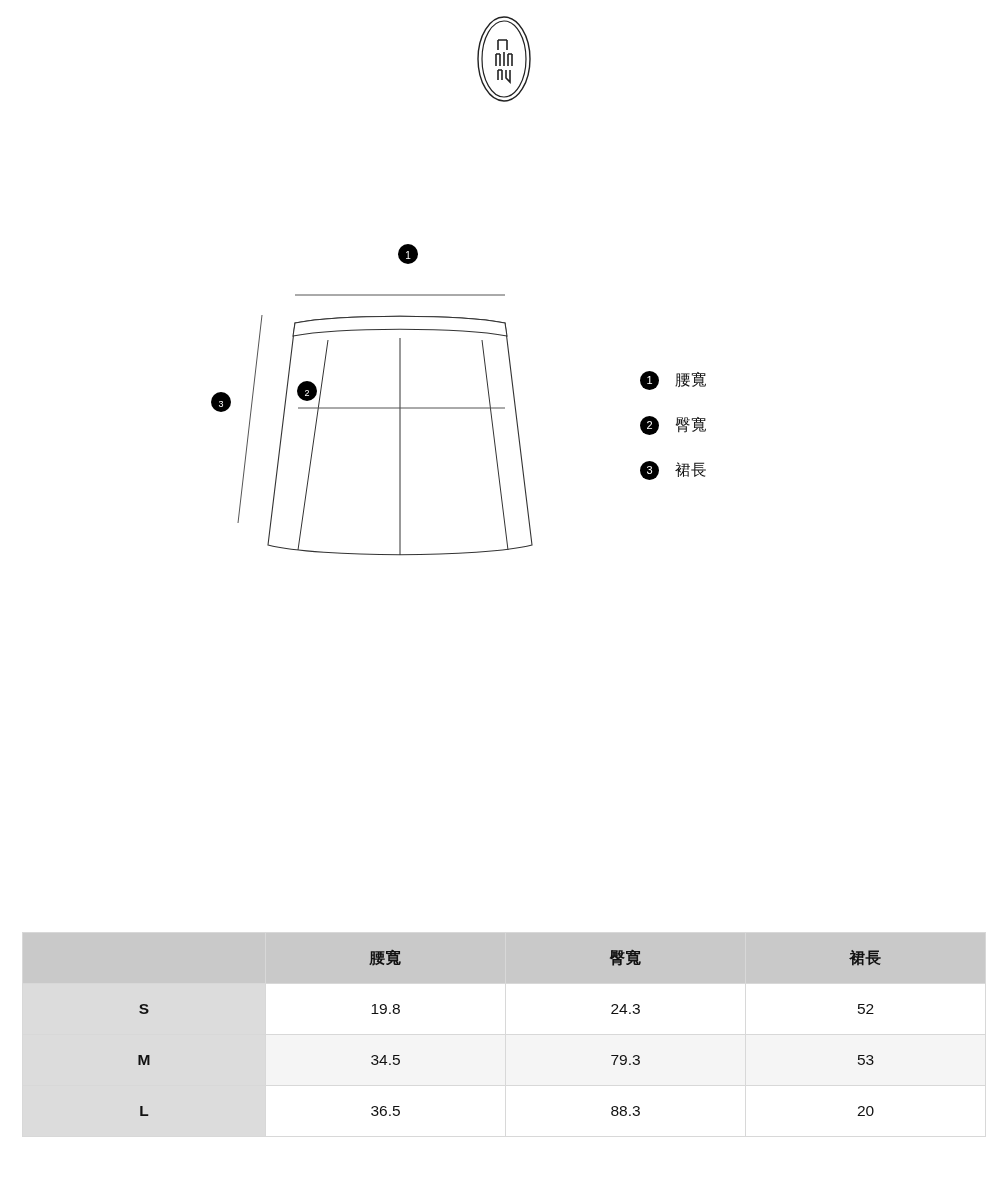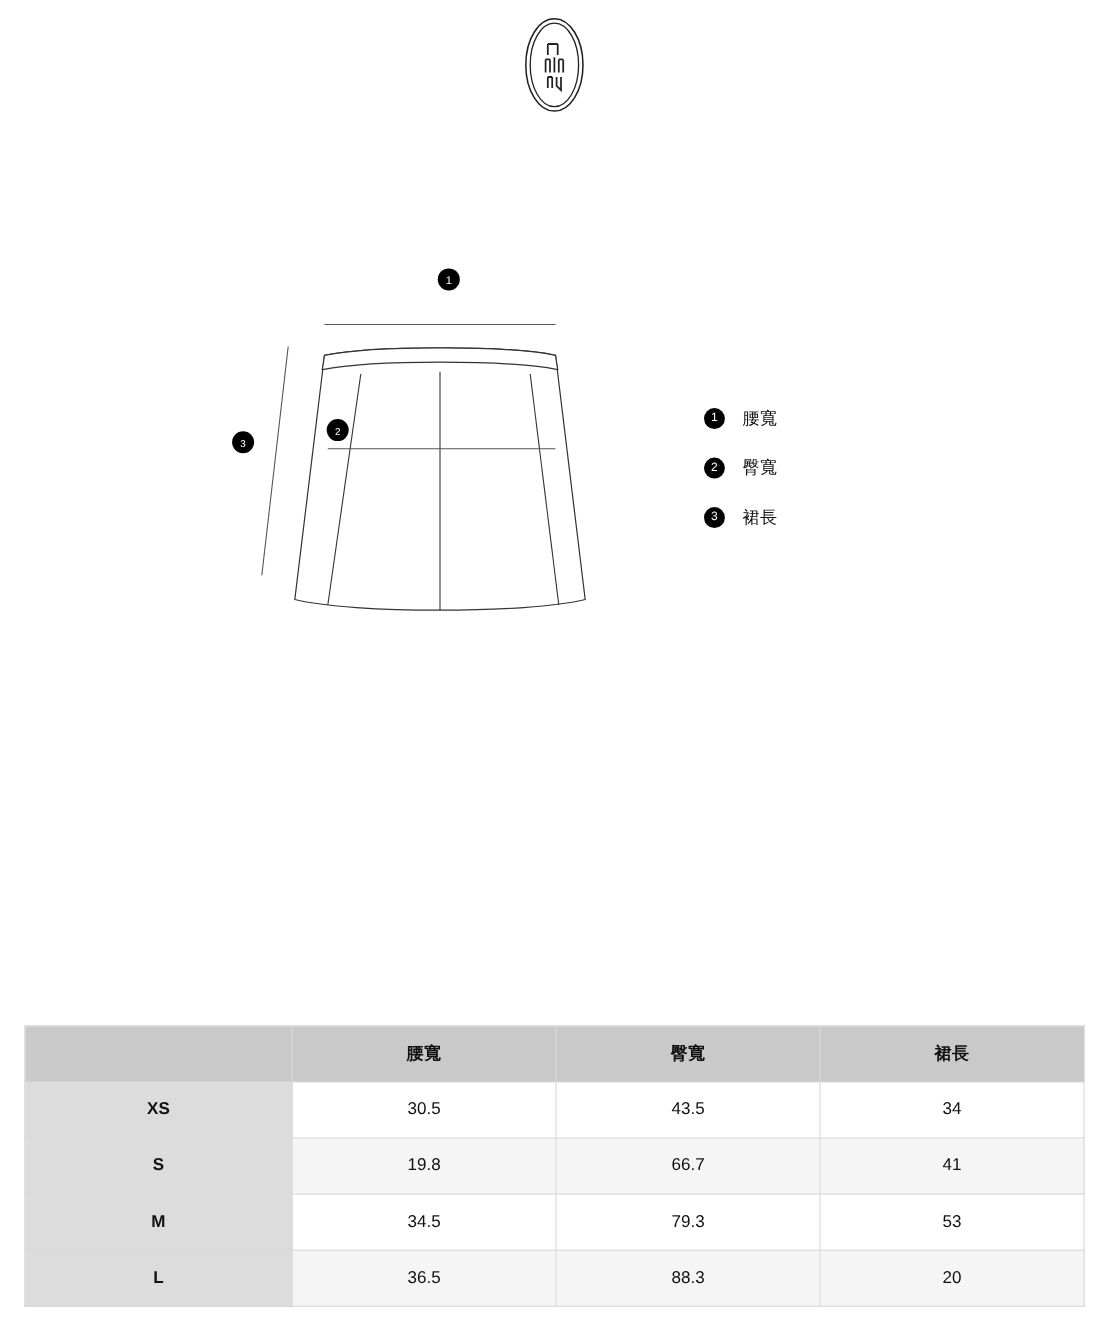--- a/index.html
+++ b/index.html
@@ -175,30 +175,24 @@
   <thead>
     <tr>
       <th class="corner col-size"></th>
       <th>腰寬</th>
       <th>臀寬</th>
       <th>裙長</th>
     </tr>
   </thead>
   <tbody>
     <tr>
-      <th>XS</th>
-      <td>30.5</td>
-      <td>43.5</td>
-      <td>34</td>
-    </tr>
-    <tr>
       <th>S</th>
       <td>19.8</td>
-      <td>66.7</td>
-      <td>41</td>
+      <td>24.3</td>
+      <td>52</td>
     </tr>
     <tr>
       <th>M</th>
       <td>34.5</td>
       <td>79.3</td>
       <td>53</td>
     </tr>
     <tr>
       <th>L</th>
       <td>36.5</td>

